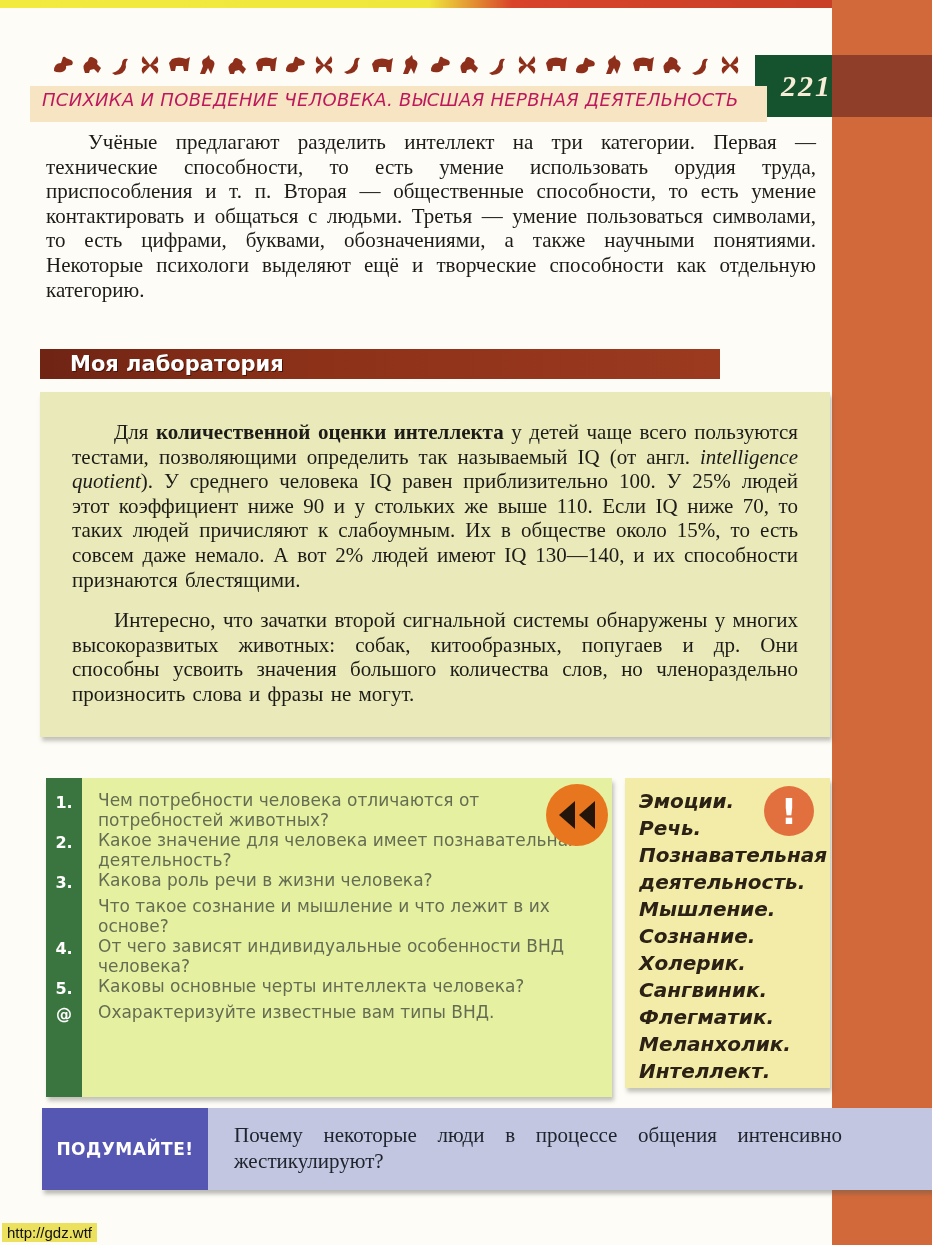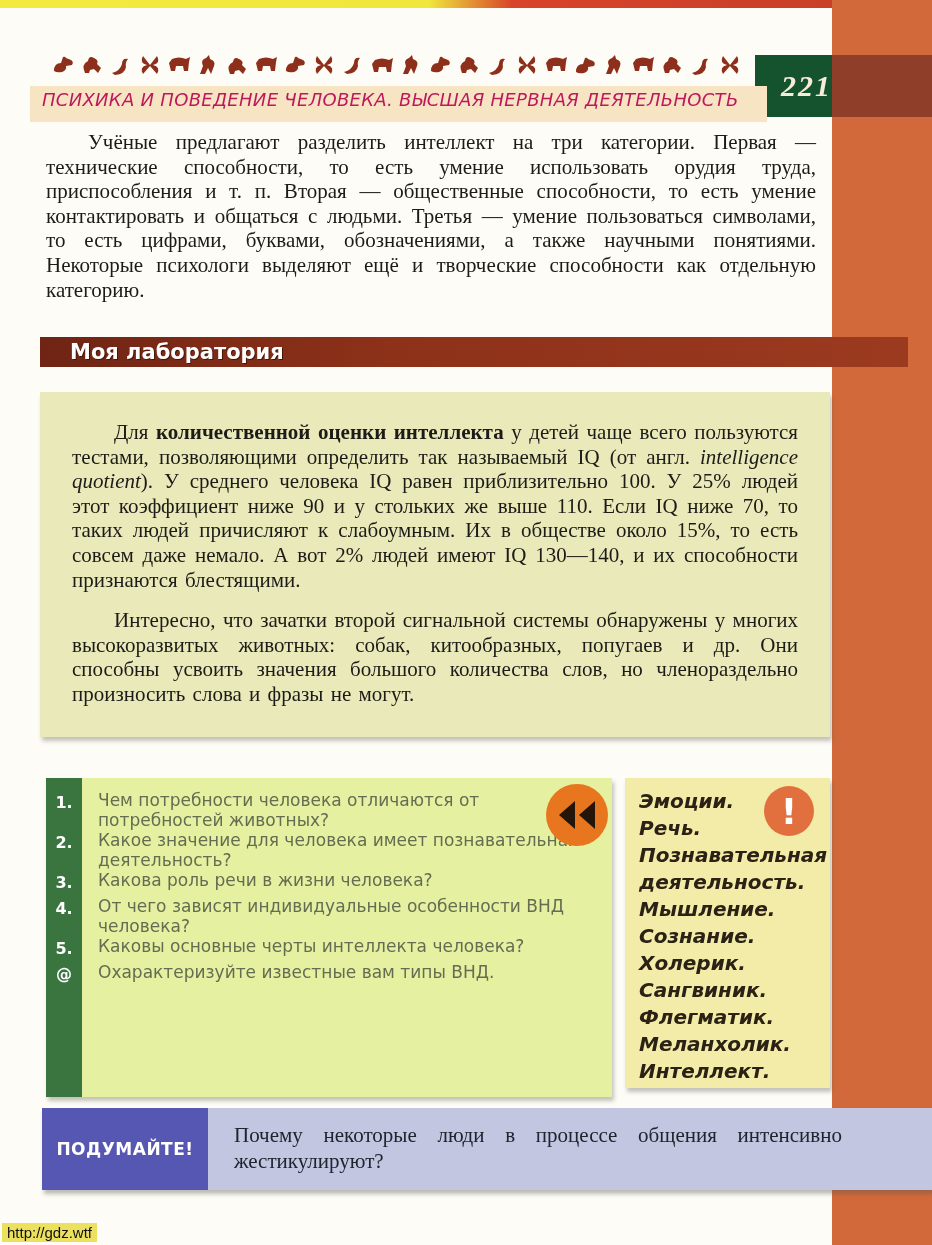--- a/index.html
+++ b/index.html
@@ -18,21 +18,21 @@
   
   .frieze{position:absolute;left:52px;top:50px;width:710px;height:32px;}
   .chapter-strip{position:absolute;left:30px;top:86px;width:737px;height:36px;background:#f6e4c3;
     color:#be185d;font:italic 18px "DejaVu Sans",sans-serif;line-height:28px;
     padding-left:12px;box-sizing:border-box;white-space:nowrap;letter-spacing:.3px;}
   
   .intro{position:absolute;left:38px;top:122px;width:786px;
     font-size:21px;line-height:24.6px;color:#1c1b17;text-align:justify;word-spacing:2px;}
   .intro p{margin:8px;text-indent:42px;}
   
-  .lab-bar{position:absolute;left:40px;top:337px;width:868px;height:30px;
+  .lab-bar{position:absolute;left:40px;top:349px;width:680px;height:30px;
     background:linear-gradient(90deg,#6f2414 0%,#8d3119 40%,#9b3a1f 100%);
     color:#fff;font:bold 21px "DejaVu Sans",sans-serif;line-height:30px;
     padding-left:30px;box-sizing:border-box;text-shadow:1px 1px 0 #4a1408;}
   .lab-box{position:absolute;left:40px;top:392px;width:790px;height:345px;background:#e9e9ba;
     box-sizing:border-box;padding:12px 16px;font-size:21px;line-height:24.6px;color:#1c1b17;
     text-align:justify;word-spacing:2px;box-shadow:2px 4px 4px rgba(90,90,80,.35);}
   .lab-box p{margin:16px;text-indent:42px;}
   .lab-box .b{font-weight:bold;}
   .lab-box .i{font-style:italic;}
   
@@ -136,20 +136,24 @@
   </div>
   <div class="q-row">
     <span class="q-num">2.</span>
     <span class="q-text">Какое значение для человека имеет познавательная деятельность?</span>
   </div>
   <div class="q-row">
     <span class="q-num">3.</span>
     <span class="q-text">Какова роль речи в жизни человека?</span>
   </div>
   <div class="q-row">
+    <span class="q-num"></span>
+    <span class="q-text">Что такое сознание и мышление и что лежит в их основе?</span>
+  </div>
+  <div class="q-row">
     <span class="q-num">4.</span>
     <span class="q-text">От чего зависят индивидуальные особенности ВНД человека?</span>
   </div>
   <div class="q-row">
     <span class="q-num">5.</span>
     <span class="q-text">Каковы основные черты интеллекта человека?</span>
   </div>
   <div class="q-row">
     <span class="q-num">@</span>
     <span class="q-text">Охарактеризуйте известные вам типы ВНД.</span>

